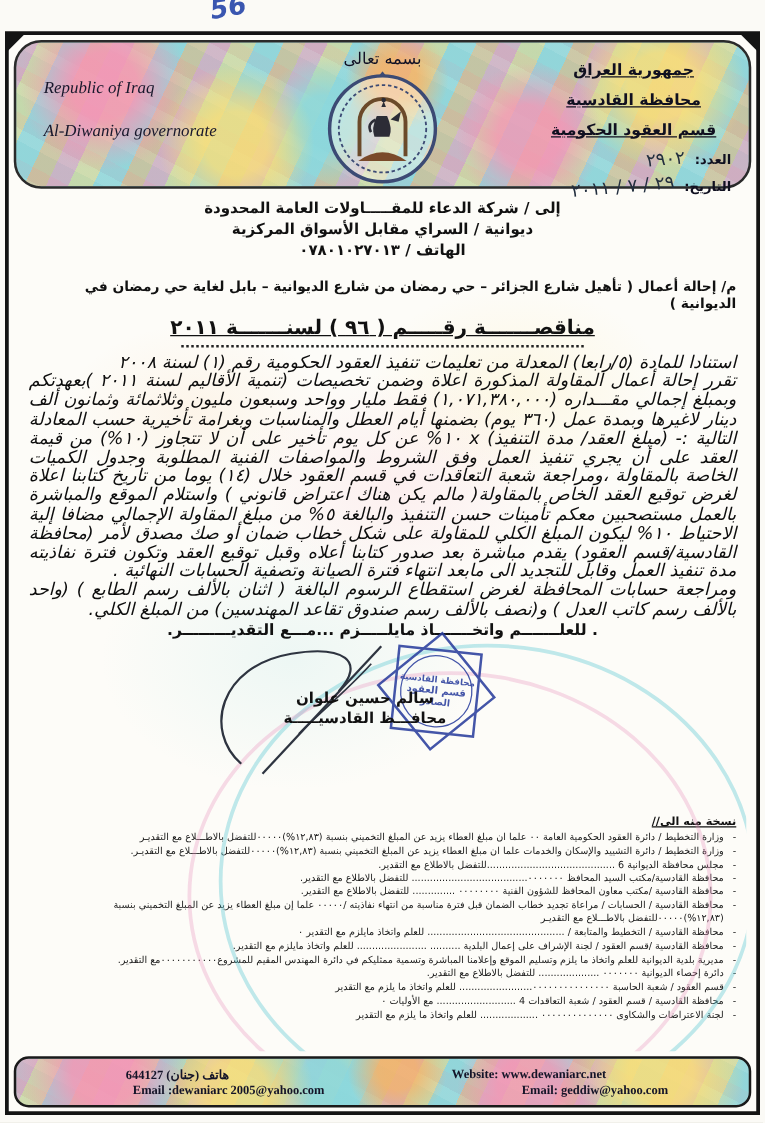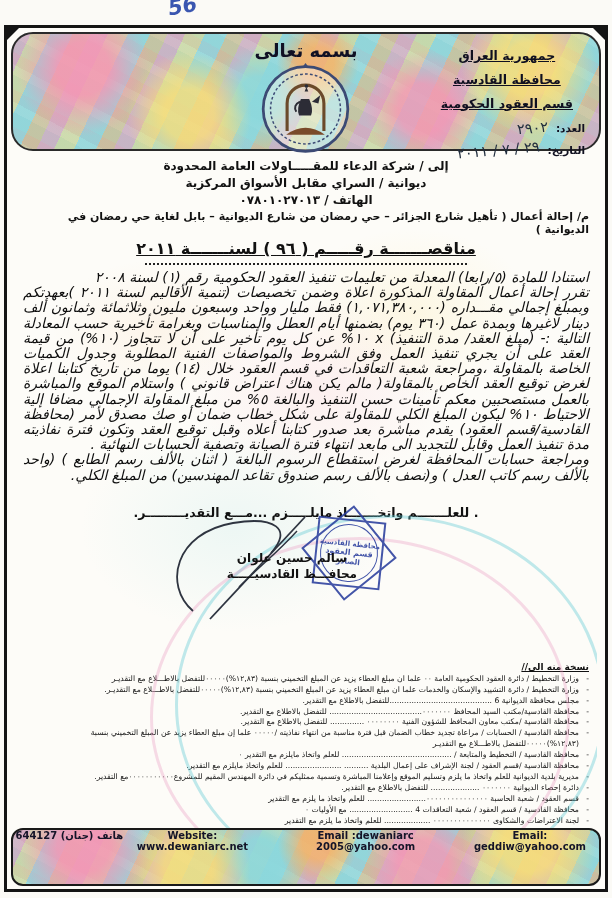--- a/index.html
+++ b/index.html
@@ -38,49 +38,49 @@
         rgba(140,216,220,.50) 34px 54px, rgba(247,178,103,.45) 54px 70px),
       repeating-linear-gradient(28deg,
         rgba(255,255,255,.12) 0 9px, rgba(200,120,160,.18) 9px 20px,
         rgba(120,200,210,.18) 20px 33px);
   }
   .header-band {
     position:absolute; left:4px; right:4px; top:4px; height:119px;
     border:2px solid #2a2a2a; border-radius:22px;
   }
   .footer-band {
-    position:absolute; left:4px; right:4px; bottom:3px; height:58px;
+    position:absolute; left:4px; right:4px; bottom:3px; height:41px;
     border:2px solid #1a1a1a; border-radius:12px;
-    display:flex; flex-direction:row; justify-content:center; gap:1px;
-    font-size:10px; font-weight:bold; color:#141428;
+    display:flex; flex-direction:column; justify-content:center; gap:1px;
+    font-size:10px; font-weight:bold; color:#141428;font-family:Liberation Serif, serif;
   }
   
   .hdr-en { position:absolute; left:22px; top:18px; font-family:"Liberation Serif", serif; font-style:italic; font-size:13.5px; color:#18182c; line-height:2.6; }
   .hdr-center { position:absolute; left:50%; transform:translateX(-50%); top:6px; text-align:center; }
-  .basmala { font-size:18px; font-weight:bold; color:#101024; }
+  .basmala { font-size:13px; font-weight:normal; color:#101024; }
   .emblem { margin-top:2px; }
   .hdr-ar { position:absolute; right:26px; top:10px; text-align:center; direction:rtl; }
   .hdr-ar .org { font-size:12.5px; font-weight:bold; color:#101020; text-decoration:underline; line-height:1.9; }
   .numdate { position:absolute; right:14px; top:84px; direction:rtl; font-size:10.5px; font-weight:bold; color:#101020; }
   .numdate .row { display:flex; gap:8px; align-items:center; line-height:1.5; }
   .hand { font-weight:normal; font-size:14.5px; color:#222e3e; transform:rotate(-5deg); display:inline-block; letter-spacing:2px; }
   .top-note { position:absolute; left:168px; top:-6px; color:#3a56b0; font-size:21px; font-style:italic; transform:rotate(-10deg); font-weight:bold; }
   
   .content {
     position:absolute; left:8px; right:8px; top:127px; bottom:48px;
     padding:3px 8px 0 8px; direction:rtl; overflow:hidden;
   }
   .addr { text-align:center; font-weight:bold; font-size:12px; line-height:17px; }
-  .subject1 { margin-top:1px; font-weight:bold; font-size:11px; text-align:right; }
+  .subject1 { margin-top:14px; font-weight:bold; font-size:11px; text-align:right; }
   .subject2 { margin-top:3px; text-align:center; font-weight:bold; font-size:16px; text-decoration:underline; }
   .dotline { margin:5px auto 5px auto; width:57%; border-bottom:2.5px dotted #222; }
   .paras { font-size:14px; line-height:15.2px; color:#0d0d0d;font-style:italic; }
   .paras .p1 { text-align:right; }
   .paras .pj { text-align:justify; }
-  .closing { margin-top:22px; text-align:center; font-weight:bold; font-size:12.5px; }
+  .closing { margin-top:0; text-align:center; font-weight:bold; font-size:12.5px; }
   .spacer { height:142px; }
   .dist-title { font-weight:bold; font-size:9px; text-decoration:underline; margin-bottom:2px; }
   .dist-item { font-size:7.7px; line-height:10.9px; color:#151515; padding-right:10px; position:relative; }
   .dist-item::before { content:"-"; position:absolute; right:0; top:0; }
   
   .overlay { position:absolute; inset:0; pointer-events:none; }
   .arc { position:absolute; border-radius:50%; }
   .arc1 { left:160px; top:360px; width:430px; height:380px; border:3px solid rgba(90,200,210,.38); }
   .arc2 { left:135px; top:382px; width:420px; height:360px; border:3px solid rgba(235,150,190,.33); }
   .stamp { position:absolute; left:288px; top:352px; width:92px; height:92px; transform:rotate(6deg); opacity:.88; }
@@ -106,20 +106,24 @@
 
 <div class="sheet">
 
   <div class="top-note">56</div>
 
   <div class="frame">
     <div class="corner tl"></div>
     <div class="corner tr"></div>
 
     <div class="header-band tiedye">
+      <div class="hdr-en">
+        <div>Republic of Iraq</div>
+        <div>Al-Diwaniya governorate</div>
+      </div>
 
       <div class="hdr-center">
         <div class="basmala">بسمه تعالى</div>
         <div class="emblem">
           <svg width="92" height="92" viewBox="0 0 100 100">
             <circle cx="50" cy="50" r="46" fill="rgba(250,246,232,.45)" stroke="#3c4a74" stroke-width="3"></circle>
             <circle cx="50" cy="50" r="38" fill="none" stroke="#3c4a74" stroke-width="1.6" stroke-dasharray="3 2.4"></circle>
             <path d="M47 4 l3 -4 3 4 z" fill="#3c4a74"></path>
             <path d="M30 74 V44 a20 20 0 0 1 40 0 V74" fill="none" stroke="#6b4a2a" stroke-width="3.4"></path>
             <path d="M29 78 q21 -15 42 0 z" fill="#7a4a2a"></path>

